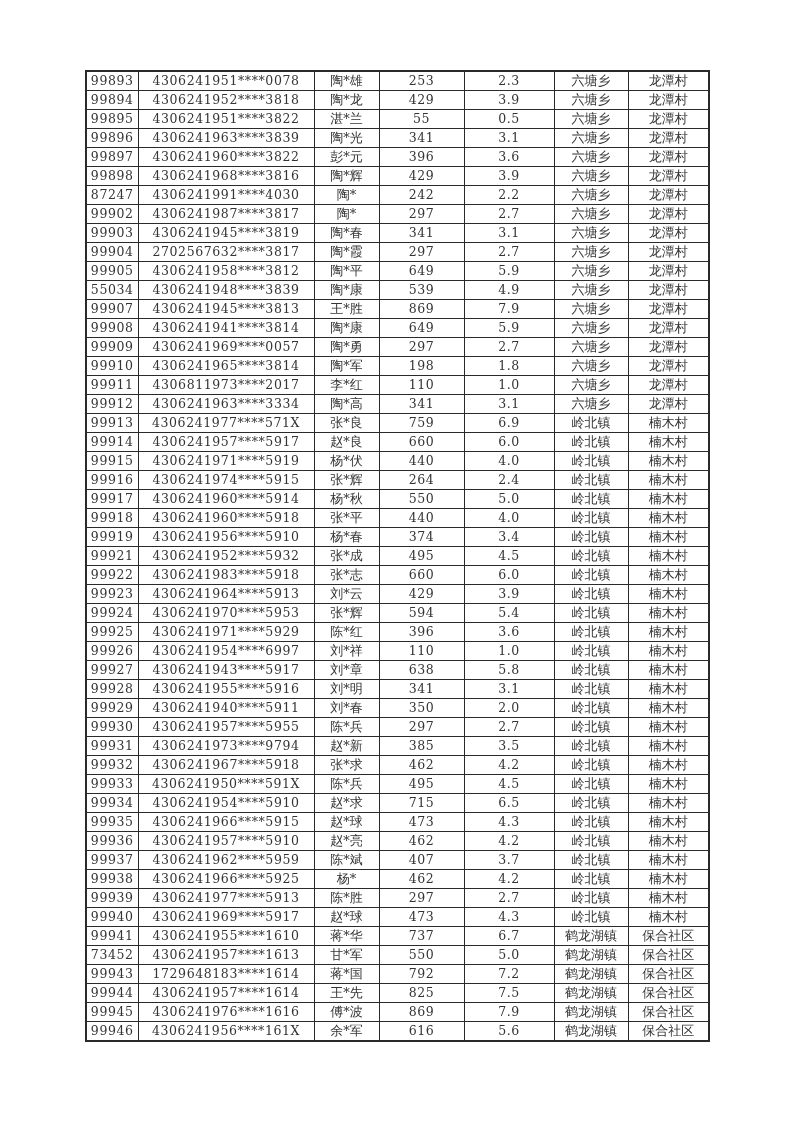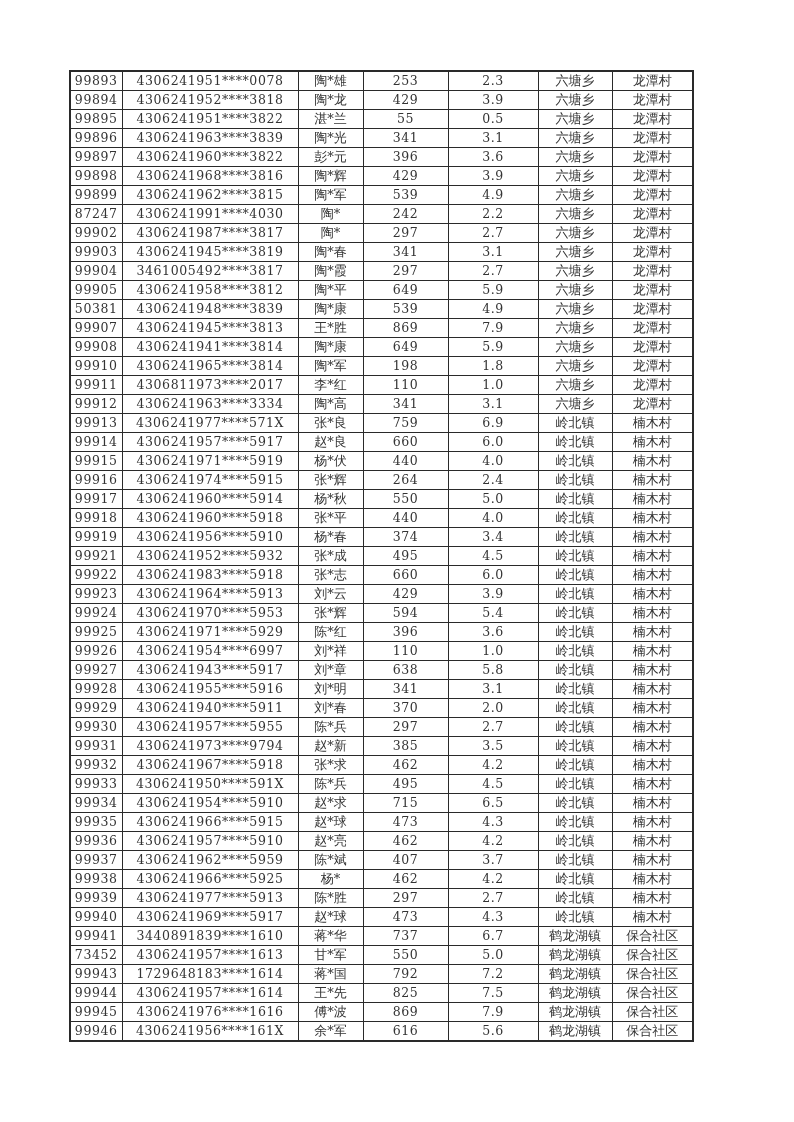--- a/index.html
+++ b/index.html
@@ -9,21 +9,21 @@
     position: relative;
     font-family: "DejaVu Serif", "Liberation Serif", serif;
     overflow: hidden;
   }
   .page {
     position: absolute; inset: 0;
     background: #ffffff;
   }
   table.datatable {
     position: absolute;
-    left: 69px; top: 70px;
+    left: 85px; top: 70px;
     border-collapse: collapse;
     table-layout: fixed;
     border: 2px solid #2a2a2a;
   }
   table.datatable td {
     border: 1px solid #2a2a2a;
     height: 18px;
     padding: 0 1px;
     text-align: center;
     vertical-align: middle;
@@ -105,29 +105,20 @@
         <tr>
           <td>99898</td>
           <td>4306241968****3816</td>
           <td>陶*辉</td>
           <td>429</td>
           <td>3.9</td>
           <td>六塘乡</td>
           <td>龙潭村</td>
         </tr>
         <tr>
-          <td>99899</td>
-          <td>4306241962****3815</td>
-          <td>陶*军</td>
-          <td>539</td>
-          <td>4.9</td>
-          <td>六塘乡</td>
-          <td>龙潭村</td>
-        </tr>
-        <tr>
           <td>87247</td>
           <td>4306241991****4030</td>
           <td>陶*</td>
           <td>242</td>
           <td>2.2</td>
           <td>六塘乡</td>
           <td>龙潭村</td>
         </tr>
         <tr>
           <td>99902</td>
@@ -142,38 +133,38 @@
           <td>99903</td>
           <td>4306241945****3819</td>
           <td>陶*春</td>
           <td>341</td>
           <td>3.1</td>
           <td>六塘乡</td>
           <td>龙潭村</td>
         </tr>
         <tr>
           <td>99904</td>
-          <td>3461005492****3817</td>
+          <td>2702567632****3817</td>
           <td>陶*霞</td>
           <td>297</td>
           <td>2.7</td>
           <td>六塘乡</td>
           <td>龙潭村</td>
         </tr>
         <tr>
           <td>99905</td>
           <td>4306241958****3812</td>
           <td>陶*平</td>
           <td>649</td>
           <td>5.9</td>
           <td>六塘乡</td>
           <td>龙潭村</td>
         </tr>
         <tr>
-          <td>50381</td>
+          <td>55034</td>
           <td>4306241948****3839</td>
           <td>陶*康</td>
           <td>539</td>
           <td>4.9</td>
           <td>六塘乡</td>
           <td>龙潭村</td>
         </tr>
         <tr>
           <td>99907</td>
           <td>4306241945****3813</td>
@@ -186,20 +177,29 @@
         <tr>
           <td>99908</td>
           <td>4306241941****3814</td>
           <td>陶*康</td>
           <td>649</td>
           <td>5.9</td>
           <td>六塘乡</td>
           <td>龙潭村</td>
         </tr>
         <tr>
+          <td>99909</td>
+          <td>4306241969****0057</td>
+          <td>陶*勇</td>
+          <td>297</td>
+          <td>2.7</td>
+          <td>六塘乡</td>
+          <td>龙潭村</td>
+        </tr>
+        <tr>
           <td>99910</td>
           <td>4306241965****3814</td>
           <td>陶*军</td>
           <td>198</td>
           <td>1.8</td>
           <td>六塘乡</td>
           <td>龙潭村</td>
         </tr>
         <tr>
           <td>99911</td>
@@ -351,21 +351,21 @@
           <td>刘*明</td>
           <td>341</td>
           <td>3.1</td>
           <td>岭北镇</td>
           <td>楠木村</td>
         </tr>
         <tr>
           <td>99929</td>
           <td>4306241940****5911</td>
           <td>刘*春</td>
-          <td>370</td>
+          <td>350</td>
           <td>2.0</td>
           <td>岭北镇</td>
           <td>楠木村</td>
         </tr>
         <tr>
           <td>99930</td>
           <td>4306241957****5955</td>
           <td>陈*兵</td>
           <td>297</td>
           <td>2.7</td>
@@ -457,21 +457,21 @@
           <td>99940</td>
           <td>4306241969****5917</td>
           <td>赵*球</td>
           <td>473</td>
           <td>4.3</td>
           <td>岭北镇</td>
           <td>楠木村</td>
         </tr>
         <tr>
           <td>99941</td>
-          <td>3440891839****1610</td>
+          <td>4306241955****1610</td>
           <td>蒋*华</td>
           <td>737</td>
           <td>6.7</td>
           <td>鹤龙湖镇</td>
           <td>保合社区</td>
         </tr>
         <tr>
           <td>73452</td>
           <td>4306241957****1613</td>
           <td>甘*军</td>

